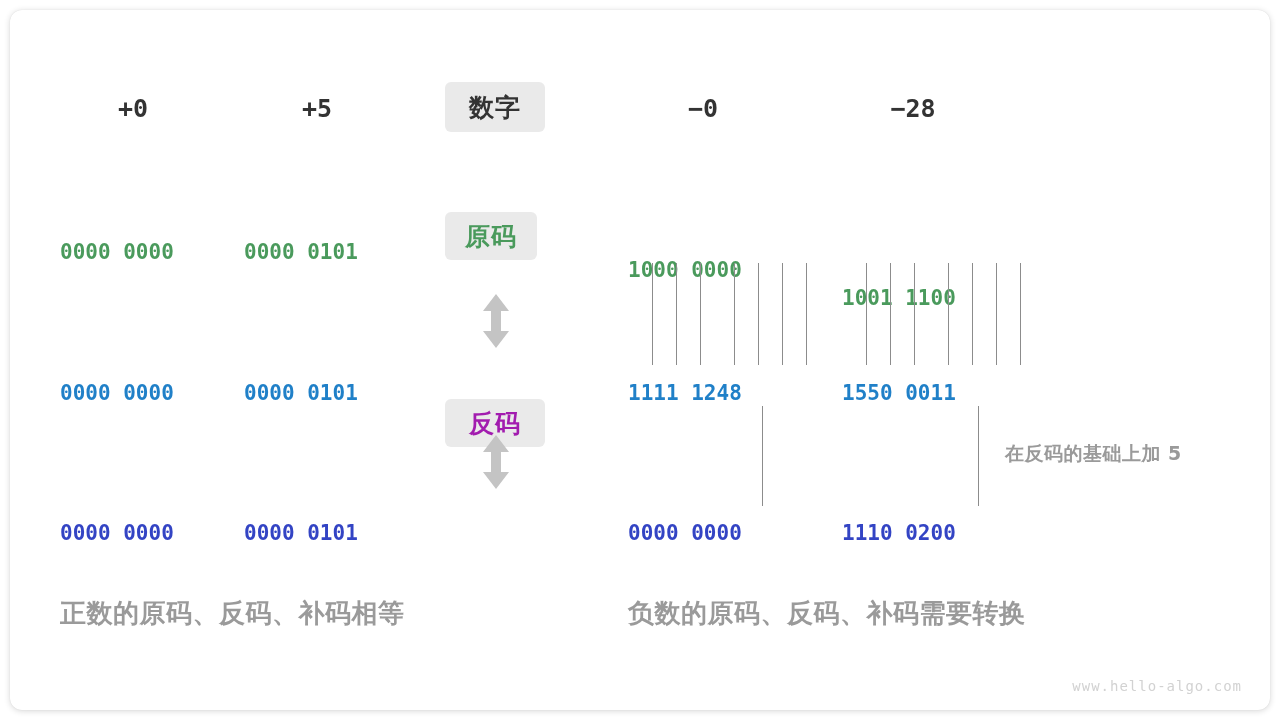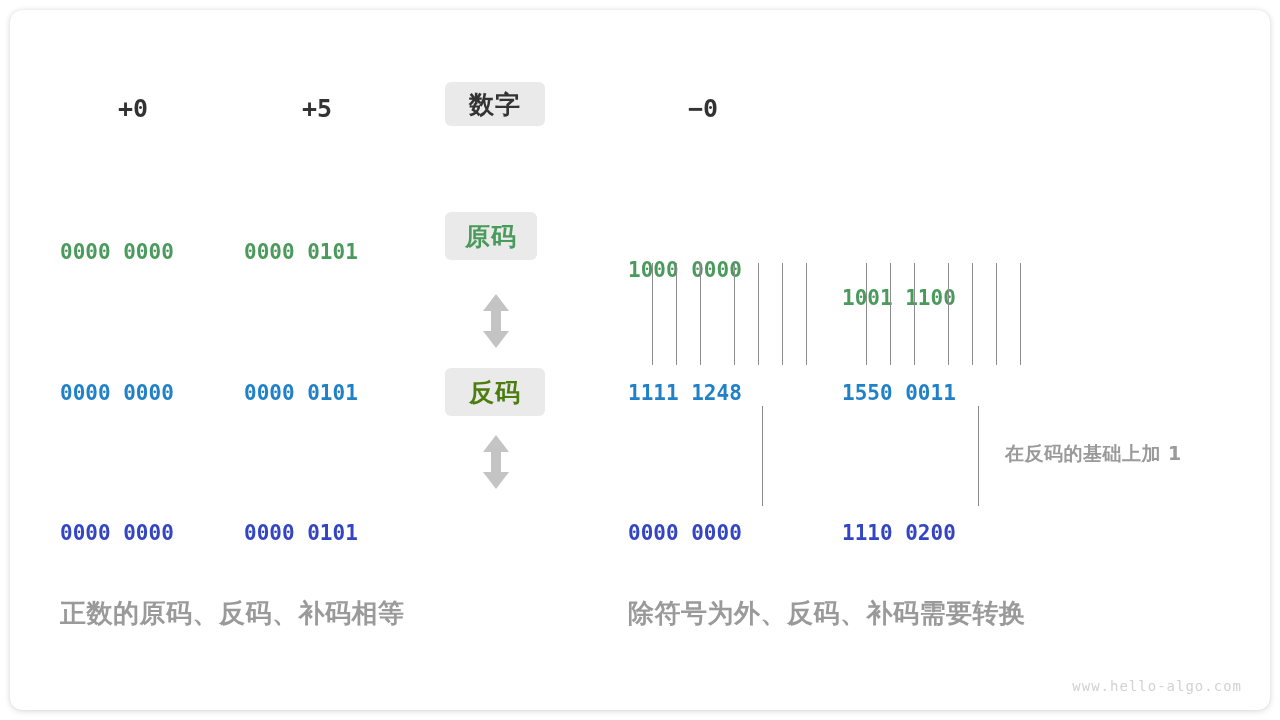--- a/index.html
+++ b/index.html
@@ -72,21 +72,21 @@
     display: flex;
     align-items: center;
     justify-content: center;
     font-family: "DejaVu Sans", "Liberation Sans", sans-serif;
     font-weight: bold;
     font-size: 25px;
     letter-spacing: 1px;
   }
   .badge.b-num   { color: #333333; }
   .badge.b-sign  { color: #4a9a5c; }
-  .badge.b-ones  { color: #4d7c0f; }
+  .badge.b-ones  { color: #a21caf; margin-top: 31px; }
   .badge.b-twos  { color: #3344c4; }
 
   
   .dbl-arrow {
     position: absolute;
     width: 34px;
     height: 56px;
   }
   .dbl-arrow svg { display: block; }
 
@@ -133,24 +133,25 @@
 </head>
 <body>
 
 <div id="card">
   <div class="stage">
 
     <div class="cell num-head" style="left:58px; top:84px; width:130px;">+0</div>
 
     <div class="cell num-head" style="left:242px; top:84px; width:130px;">+5</div>
 
-    <div class="badge b-num" style="left:435px; top:72px; width:100px; height:44px;">数字</div>
+    <div class="badge b-num" style="left:435px; top:72px; width:100px; height:50px;">数字</div>
 
     <div class="cell num-head" style="left:628px; top:84px; width:130px;">−0</div>
 
+    <div class="cell num-head" style="left:838px; top:84px; width:130px;">−28</div>
 
     <div class="cell bits sign" style="left:50px; top:230px;">0000 0000</div>
 
     <div class="cell bits sign" style="left:234px; top:230px;">0000 0101</div>
 
     <div class="badge b-sign" style="left:435px; top:202px; width:92px; height:48px;">原码</div>
 
     <div class="cell bits sign" style="left:618px; top:248px;">1000 0000</div>
 
     <div class="cell bits sign" style="left:832px; top:230px;margin-top:46px;">1001 1100</div>
@@ -199,22 +200,22 @@
     <div class="cell bits twos" style="left:50px; top:511px;">0000 0000</div>
 
     <div class="cell bits twos" style="left:234px; top:511px;">0000 0101</div>
 
 
     <div class="cell bits twos" style="left:618px; top:511px;">0000 0000</div>
 
     <div class="cell bits twos" style="left:832px; top:511px;">1110 0200</div>
 
 
-    <div class="note" style="left:995px; top:427px; width:260px;">在反码的基础上加  1</div>
+    <div class="note" style="left:995px; top:427px; width:260px;">在反码的基础上加  5</div>
 
     <div class="caption" style="left:50px; top:586px;">正数的原码、反码、补码相等</div>
 
-    <div class="caption" style="left:618px; top:586px;">除符号为外、反码、补码需要转换</div>
+    <div class="caption" style="left:618px; top:586px;">负数的原码、反码、补码需要转换</div>
 
     <div class="watermark">www.hello-algo.com</div>
 
   </div>
 </div>
 
 </body></html>

